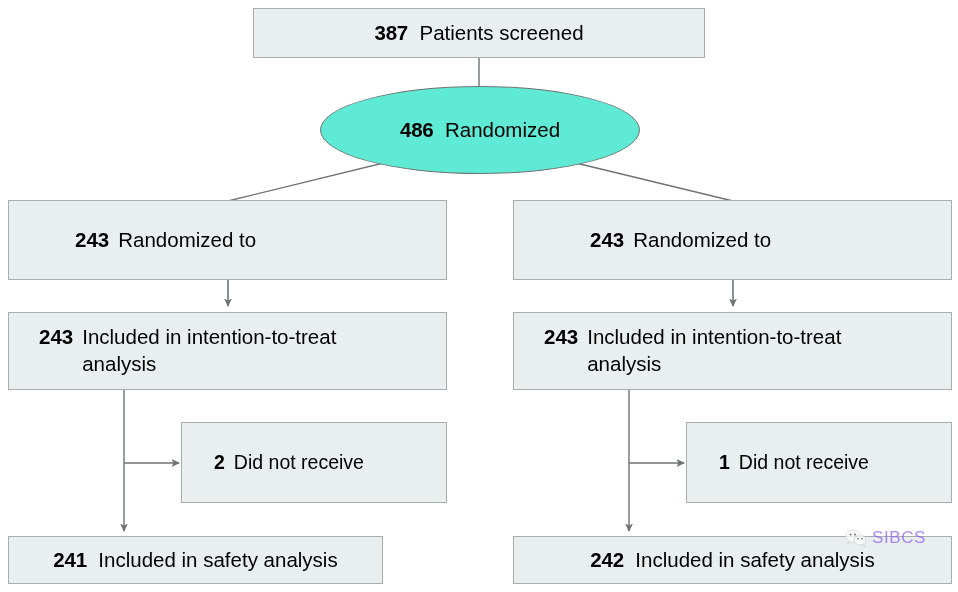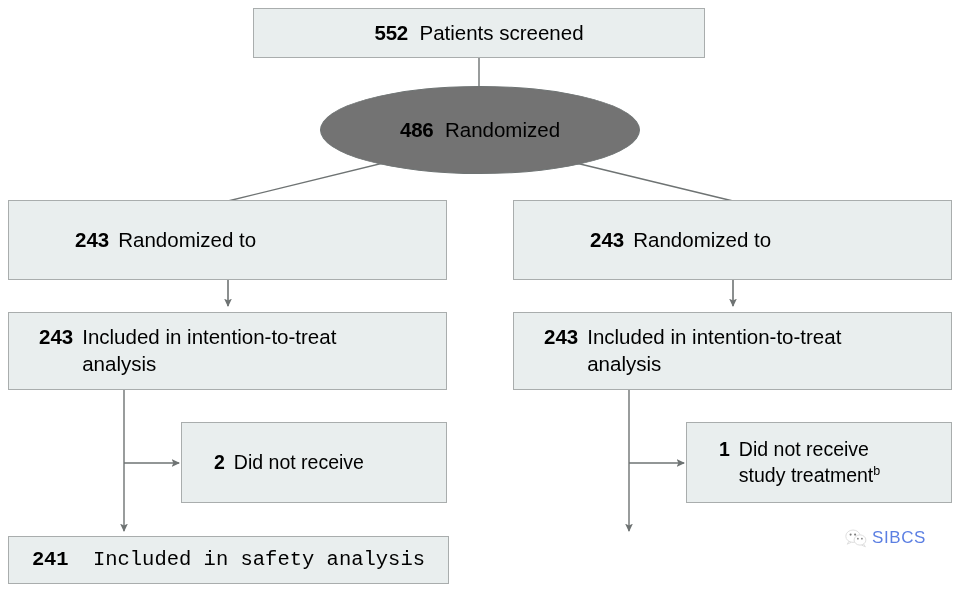--- a/index.html
+++ b/index.html
@@ -41,21 +41,21 @@
   .node.pad-center {
     justify-content: center;
   }
   .node.pad-left {
     justify-content: flex-start;
   }
 
   .ellipse {
     position: absolute;
     box-sizing: border-box;
-    background: #737373;
+    background: #5eead4;
     border: 1.3px solid #6f7474;
     border-radius: 50%;
     display: flex;
     align-items: center;
     justify-content: center;
   }
 
   
   .line {
     display: block;
@@ -105,21 +105,21 @@
   #watermark {
     position: absolute;
     display: flex;
     align-items: center;
     gap: 5px;
     opacity: 0.72;
     pointer-events: none;
   }
   #watermark .wm-text {
     font-size: 17px;
-    color: #1d4ed8;
+    color: #8b5cf6;
     letter-spacing: 0.6px;
     font-family: "Liberation Sans", "DejaVu Sans", sans-serif;
   }
 </style>
 </head>
 <body>
 
 <div id="canvas">
 
   <svg id="connectors" viewBox="0 0 958 592" width="958" height="592">
@@ -143,21 +143,21 @@
 
     <line x1="124" y1="463" x2="179" y2="463" stroke="#6e7373" stroke-width="1.4" marker-end="url(#arrowhead)"></line>
 
     <line x1="629" y1="390" x2="629" y2="531" stroke="#6e7373" stroke-width="1.4" marker-end="url(#arrowhead)"></line>
 
     <line x1="629" y1="463" x2="684" y2="463" stroke="#6e7373" stroke-width="1.4" marker-end="url(#arrowhead)"></line>
   </svg>
 
   <div class="node pad-center" style="left:253px; top:8px; width:452px; height:50px;">
     <span class="line txt">
-      <span class="num">552</span><span class="lbl">&nbsp;&nbsp;</span><span class="lbl">Patients screened</span>
+      <span class="num">387</span><span class="lbl">&nbsp;&nbsp;</span><span class="lbl">Patients screened</span>
     </span>
   </div>
 
   <div class="ellipse" style="left:320px; top:86px; width:320px; height:88px;">
     <span class="line txt">
       <span class="num">486</span><span class="lbl">&nbsp;&nbsp;</span><span class="lbl">Randomized</span>
     </span>
   </div>
 
   <div class="node pad-left" style="left:8px; top:200px; width:439px; height:80px; padding-left:66px;">
@@ -205,31 +205,35 @@
         <span class="line">Did not receive</span>
       </span>
     </div>
   </div>
 
   <div class="node pad-left" style="left:686px; top:422px; width:266px; height:81px; padding-left:32px;">
     <div class="hang txt-sm">
       <span class="numcol">1</span>
       <span class="textcol">
         <span class="line">Did not receive</span>
-        <span class="line"><span>study treatment</span><sup>b</sup></span>
-      </span>
-    </div>
-  </div>
-
-  <div class="node pad-center" style="left:8px; top:536px; width:441px; height:48px;font-family:Liberation Mono, monospace;">
+      </span>
+    </div>
+  </div>
+
+  <div class="node pad-center" style="left:8px; top:536px; width:375px; height:48px;">
     <span class="line txt">
       <span class="num">241</span><span class="lbl">&nbsp;&nbsp;</span><span class="lbl">Included in safety analysis</span>
     </span>
   </div>
 
+  <div class="node pad-center" style="left:513px; top:536px; width:439px; height:48px;">
+    <span class="line txt">
+      <span class="num">242</span><span class="lbl">&nbsp;&nbsp;</span><span class="lbl">Included in safety analysis</span>
+    </span>
+  </div>
 
   <div id="watermark" style="left:845px; top:528px;">
     <svg width="22" height="19" viewBox="0 0 22 19">
 
       <ellipse cx="8" cy="7.2" rx="7.2" ry="6.2" fill="#ffffff" stroke="#d2d2d2" stroke-width="1"></ellipse>
       <path d="M4.0 12.2 L2.2 15.2 L6.0 13.4 Z" fill="#ffffff" stroke="#d2d2d2" stroke-width="1"></path>
       <circle cx="5.6" cy="5.6" r="1.05" fill="#4a4a4a"></circle>
       <circle cx="10.1" cy="5.6" r="1.05" fill="#4a4a4a"></circle>
 
       <ellipse cx="15.0" cy="11.0" rx="5.9" ry="5.1" fill="#ffffff" stroke="#d2d2d2" stroke-width="1"></ellipse>

